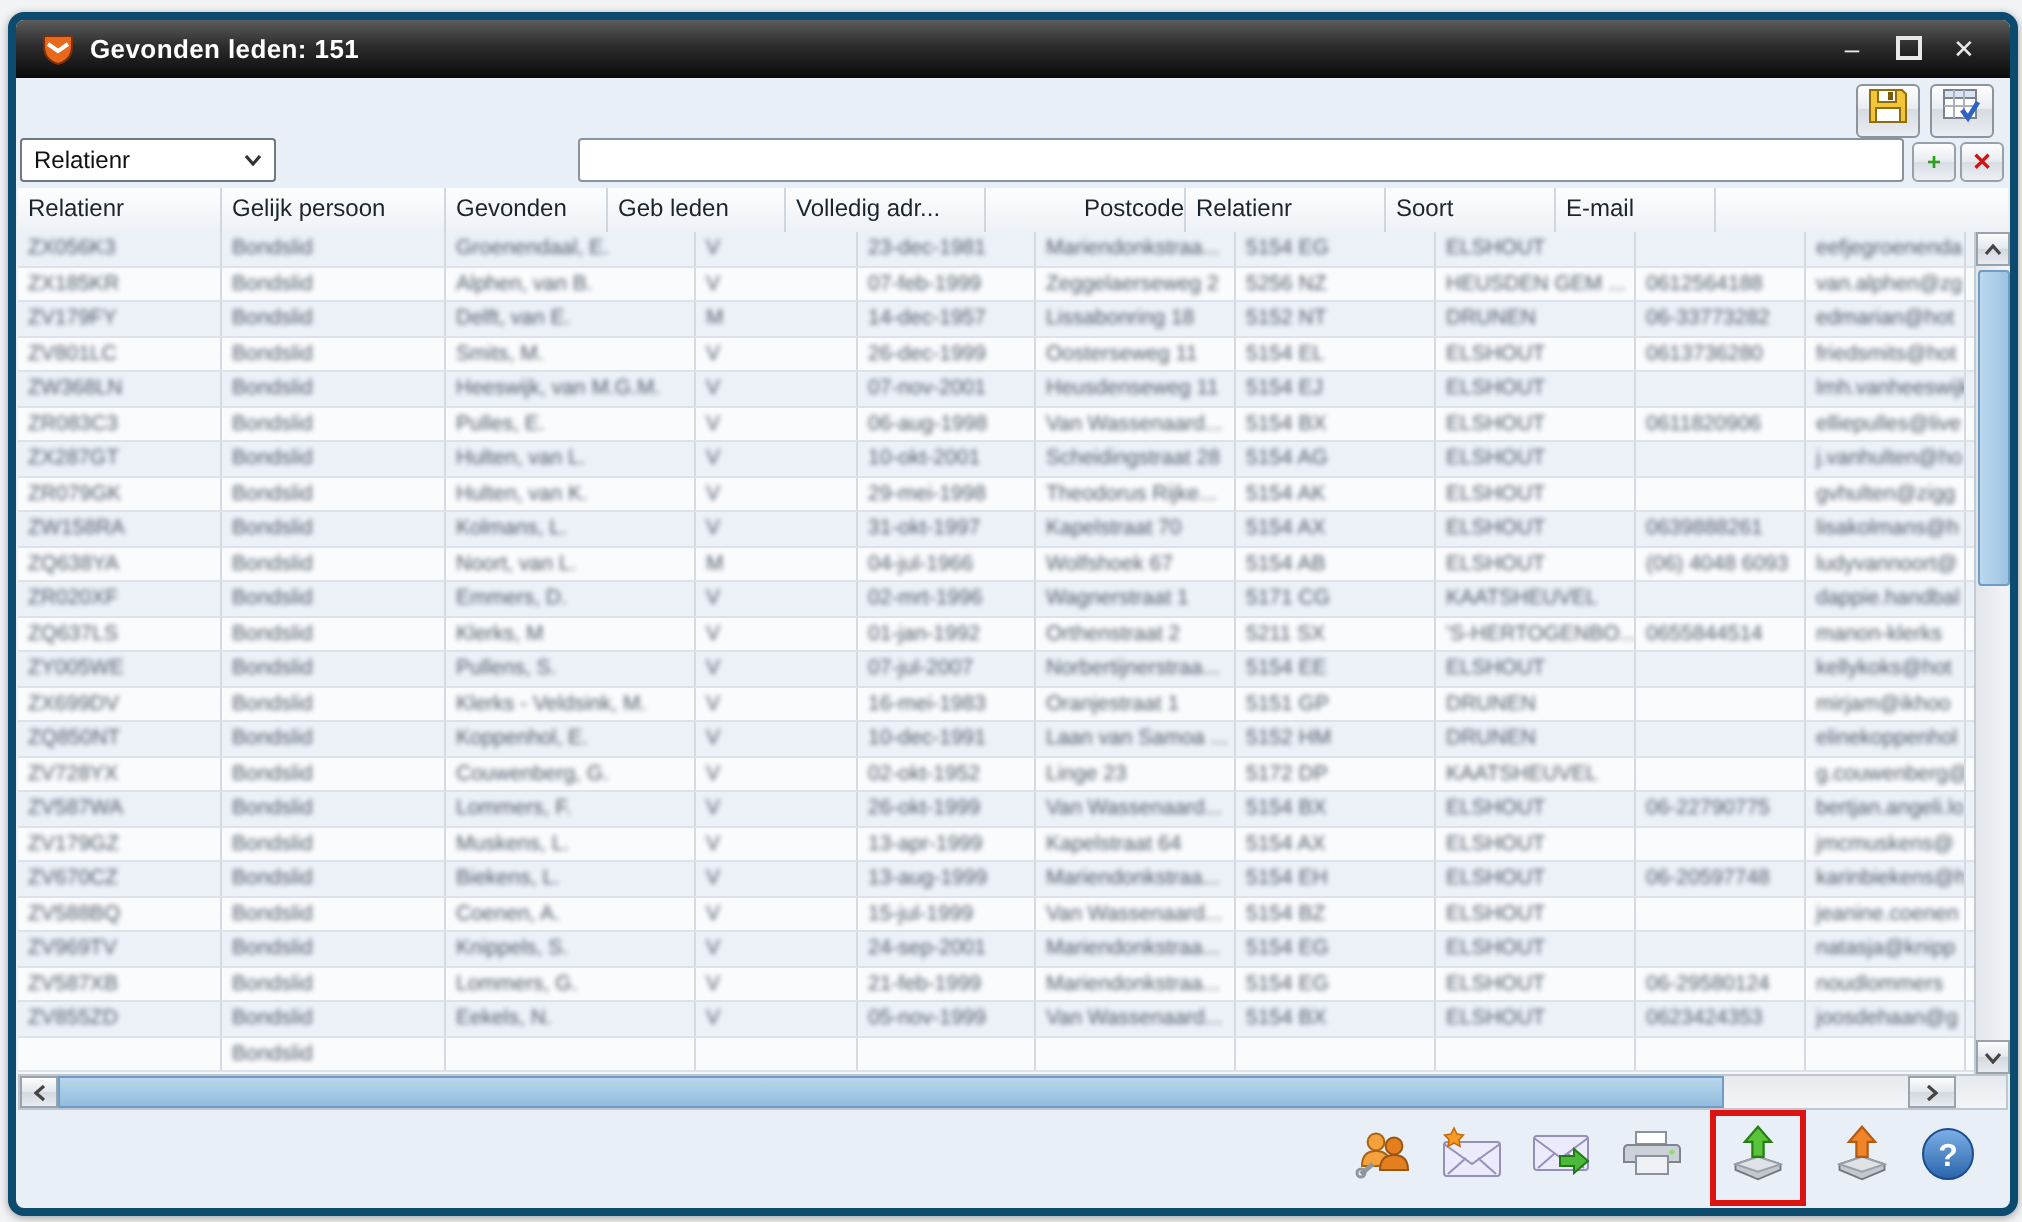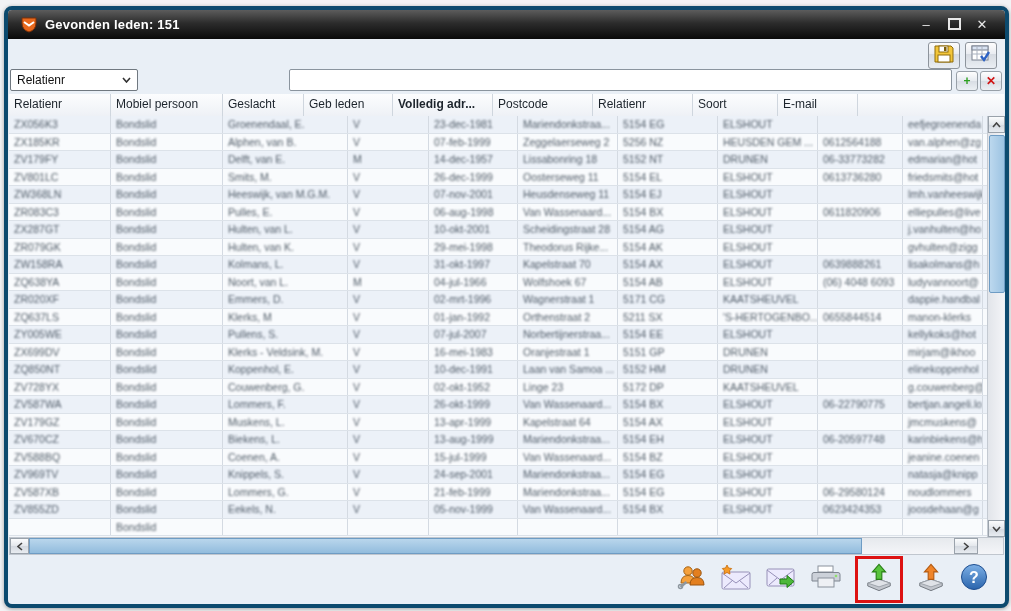--- a/index.html
+++ b/index.html
@@ -119,25 +119,25 @@
           </span>
         </div>
         <input class="filter-input" type="text" value="" style="">
         <div class="sqbtn plus">+</div>
         <div class="sqbtn xbtn">✕</div>
       </div>
 
       <div class="grid">
         <div class="grid-header" id="grid-header">
             <div class="hcell" style="width: 102px;">Relatienr</div>
-            <div class="hcell" style="width: 112px;">Mobiel persoon</div>
-            <div class="hcell" style="width: 81px;">Geslacht</div>
+            <div class="hcell" style="width: 112px;">Gelijk persoon</div>
+            <div class="hcell" style="width: 81px;">Gevonden</div>
             <div class="hcell" style="width: 89px;">Geb leden</div>
-            <div class="hcell" style="width: 100px; font-weight: bold;">Volledig adr...</div>
-            <div class="hcell" style="width: 100px;">Postcode</div>
+            <div class="hcell" style="width: 100px;">Volledig adr...</div>
+            <div class="hcell" style="width: 100px; text-align: right;">Postcode</div>
             <div class="hcell" style="width: 100px;">Relatienr</div>
             <div class="hcell" style="width: 85px;">Soort</div>
             <div class="hcell" style="width: 80px;">E-mail</div>
           </div>
         <div class="grid-rows" id="grid-rows">
             <div class="grow">
               <div class="gcell" style="width: 102px;"><span class="cellblur">ZX056K3</span></div>
               <div class="gcell" style="width: 112px;"><span class="cellblur">Bondslid</span></div>
               <div class="gcell" style="width: 125px;"><span class="cellblur">Groenendaal, E.</span></div>
               <div class="gcell" style="width: 81px;"><span class="cellblur">V</span></div>

